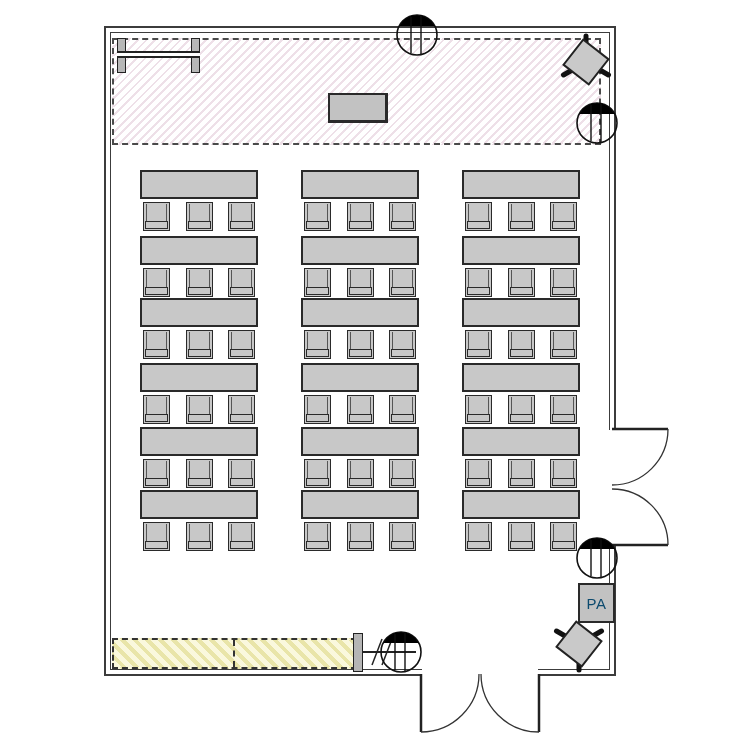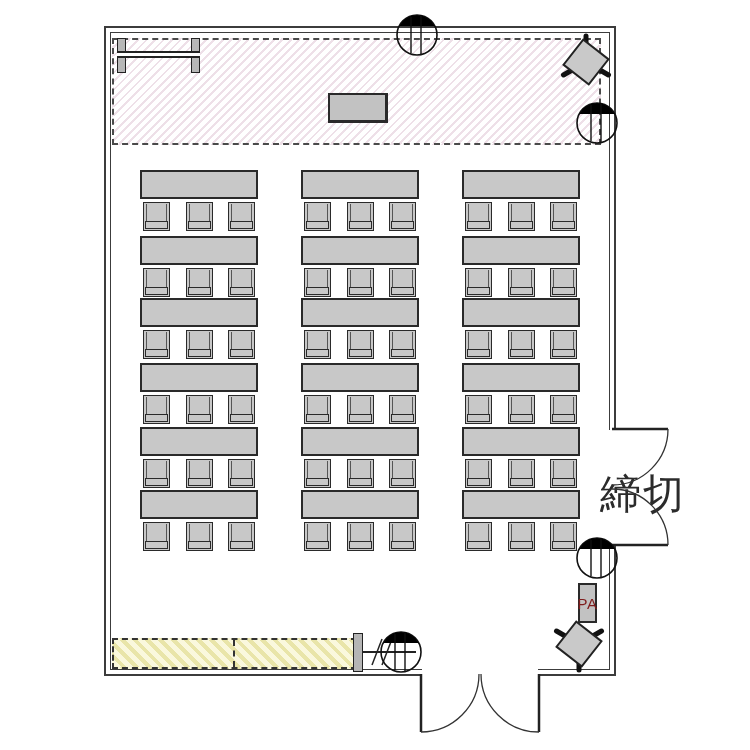--- a/index.html
+++ b/index.html
@@ -42,23 +42,23 @@
   .chair::after  { content:""; position:absolute; left:1px; right:1px; bottom:1px; height:6px;
                    background:var(--furn,#c8c8c8); border:1px solid #2a2a2a; }
 
   
   .bench { left:112px; top:638px; width:245px; height:31px; border:2px dashed #333;
            background:repeating-linear-gradient(45deg, #faf8dd 0 5px, var(--bench-hatch,#e9e5a9) 5px 9px); }
   .bench-divider { position:absolute; left:119px; top:0; height:100%; border-left:2px dashed #333; }
   .bench-post { left:353px; top:633px; width:10px; height:39px; background:#b5b5b5; border:1.5px solid #222; }
 
   
-  .pa-box { left:578px; top:583px; width:19px; height:40px; background:#c2c2c2; border:2px solid #2a2a2a;
+  .pa-box { left:578px; top:583px; width:37px; height:40px; background:#c2c2c2; border:2px solid #2a2a2a;
             display:flex; align-items:center; justify-content:center;
-            font-size:15px; color:#7f1d1d; letter-spacing:0.5px; }
+            font-size:15px; color:#0c4a6e; letter-spacing:0.5px; }
 
   
   .closed-label { left:600px; top:472px; font-size:41px; color:#2b2b2b; letter-spacing:2px;
                   white-space:nowrap; line-height:1.1; }
 
   svg.overlay { position:absolute; left:0; top:0; pointer-events:none; }
   .spk { width:46px; height:46px; }
   .tripod { width:70px; height:70px; }
 </style>
 </head>
@@ -156,21 +156,20 @@
 
   <div class="abs bench">
     <div class="bench-divider"></div>
   </div>
   <div class="abs bench-post"></div>
 
   <div class="abs pa-box">
     <span>PA</span>
   </div>
 
-  <div class="abs closed-label">締切</div>
 
   <svg class="overlay" width="750" height="750" viewBox="0 0 750 750">
 
     <line x1="612" y1="429" x2="668" y2="429" stroke="#222" stroke-width="2.5"></line>
     <path d="M 668 429 A 56 56 0 0 1 612 485" fill="none" stroke="#333" stroke-width="1.3"></path>
     <line x1="612" y1="545" x2="668" y2="545" stroke="#222" stroke-width="2.5"></line>
     <path d="M 668 545 A 56 56 0 0 0 612 489" fill="none" stroke="#333" stroke-width="1.3"></path>
 
     <line x1="421" y1="674" x2="421" y2="732" stroke="#222" stroke-width="2.5"></line>
     <path d="M 421 732 A 58 58 0 0 0 479 674" fill="none" stroke="#333" stroke-width="1.3"></path>

